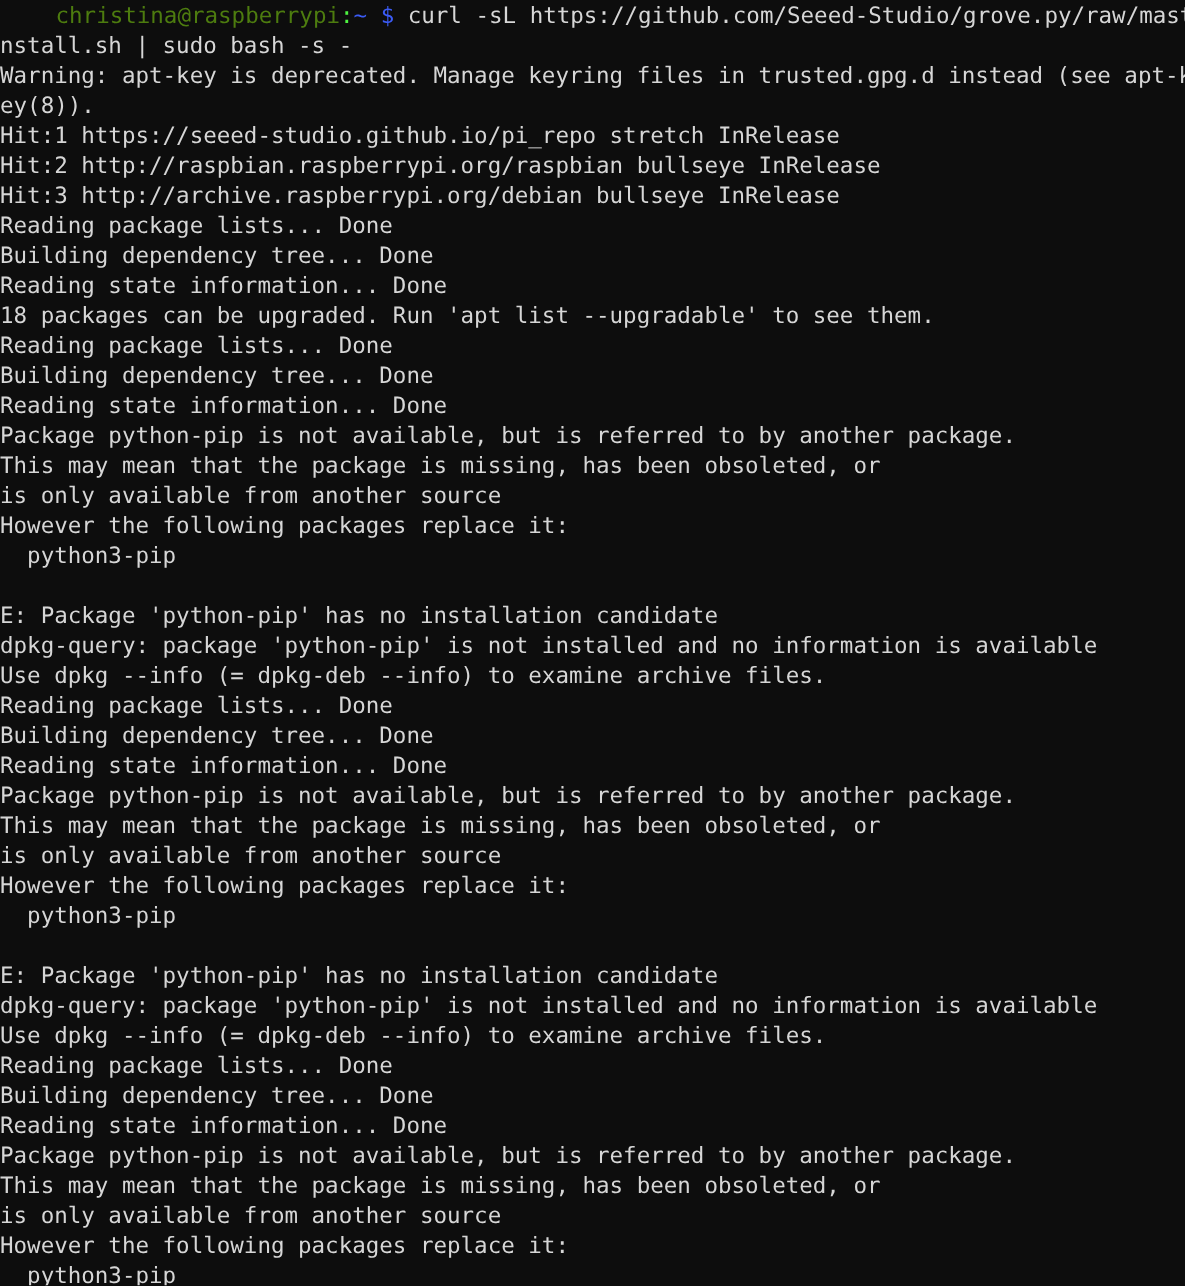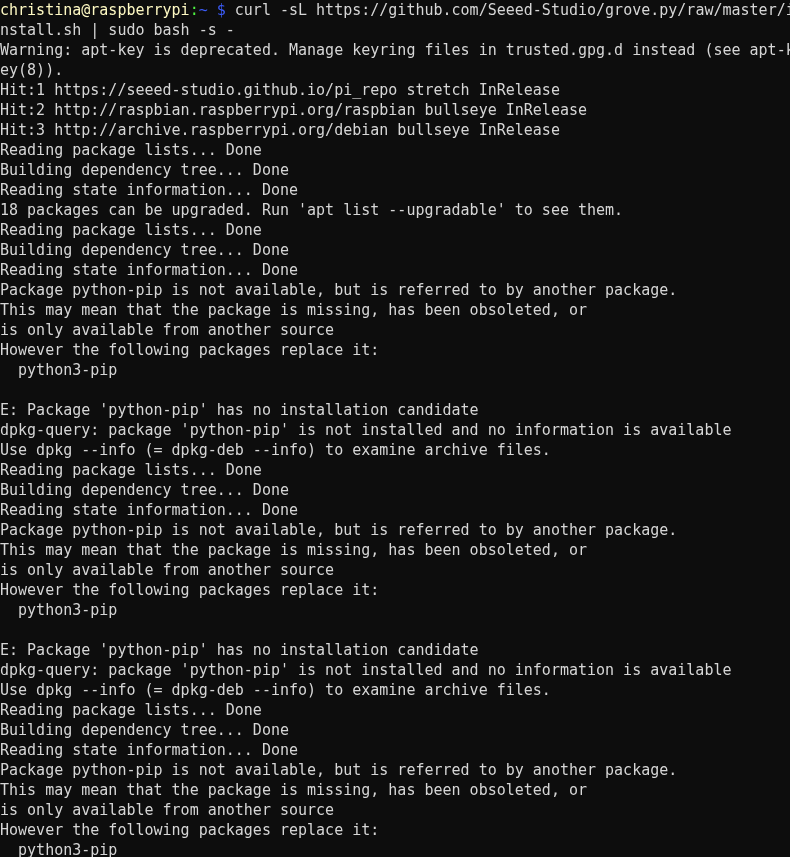--- a/index.html
+++ b/index.html
@@ -30,21 +30,21 @@
     white-space: pre;
   }
   .line {
     height: 20px;
     line-height: 20px;
     white-space: pre;
     overflow: hidden;
     text-overflow: clip;
   }
   .seg { white-space: pre; }
-  .c-user   { color: #fef9c3; }
+  .c-user   { color: #4d7c0f; padding-left: 37px; }
   .c-green  { color: #4ef442; }
   .c-blue   { color: #3b5bf5; }
   .c-out    { color: #d6d6d6; }
 </style>
 </head>
 <body>
 
 <div id="terminal">
   <div id="screen"><div class="line"><span class="seg c-user">christina@raspberrypi</span><span class="seg c-green">:</span><span class="seg c-blue">~</span><span class="seg c-out"> </span><span class="seg c-blue">$</span><span class="seg c-out"> curl -sL https://github.com/Seeed-Studio/grove.py/raw/master/i</span></div><div class="line"><span class="seg c-out">nstall.sh | sudo bash -s -</span></div><div class="line"><span class="seg c-out">Warning: apt-key is deprecated. Manage keyring files in trusted.gpg.d instead (see apt-k</span></div><div class="line"><span class="seg c-out">ey(8)).</span></div><div class="line"><span class="seg c-out">Hit:1 https://seeed-studio.github.io/pi_repo stretch InRelease</span></div><div class="line"><span class="seg c-out">Hit:2 http://raspbian.raspberrypi.org/raspbian bullseye InRelease</span></div><div class="line"><span class="seg c-out">Hit:3 http://archive.raspberrypi.org/debian bullseye InRelease</span></div><div class="line"><span class="seg c-out">Reading package lists... Done</span></div><div class="line"><span class="seg c-out">Building dependency tree... Done</span></div><div class="line"><span class="seg c-out">Reading state information... Done</span></div><div class="line"><span class="seg c-out">18 packages can be upgraded. Run 'apt list --upgradable' to see them.</span></div><div class="line"><span class="seg c-out">Reading package lists... Done</span></div><div class="line"><span class="seg c-out">Building dependency tree... Done</span></div><div class="line"><span class="seg c-out">Reading state information... Done</span></div><div class="line"><span class="seg c-out">Package python-pip is not available, but is referred to by another package.</span></div><div class="line"><span class="seg c-out">This may mean that the package is missing, has been obsoleted, or</span></div><div class="line"><span class="seg c-out">is only available from another source</span></div><div class="line"><span class="seg c-out">However the following packages replace it:</span></div><div class="line"><span class="seg c-out">  python3-pip</span></div><div class="line"><span class="seg c-out"></span></div><div class="line"><span class="seg c-out">E: Package 'python-pip' has no installation candidate</span></div><div class="line"><span class="seg c-out">dpkg-query: package 'python-pip' is not installed and no information is available</span></div><div class="line"><span class="seg c-out">Use dpkg --info (= dpkg-deb --info) to examine archive files.</span></div><div class="line"><span class="seg c-out">Reading package lists... Done</span></div><div class="line"><span class="seg c-out">Building dependency tree... Done</span></div><div class="line"><span class="seg c-out">Reading state information... Done</span></div><div class="line"><span class="seg c-out">Package python-pip is not available, but is referred to by another package.</span></div><div class="line"><span class="seg c-out">This may mean that the package is missing, has been obsoleted, or</span></div><div class="line"><span class="seg c-out">is only available from another source</span></div><div class="line"><span class="seg c-out">However the following packages replace it:</span></div><div class="line"><span class="seg c-out">  python3-pip</span></div><div class="line"><span class="seg c-out"></span></div><div class="line"><span class="seg c-out">E: Package 'python-pip' has no installation candidate</span></div><div class="line"><span class="seg c-out">dpkg-query: package 'python-pip' is not installed and no information is available</span></div><div class="line"><span class="seg c-out">Use dpkg --info (= dpkg-deb --info) to examine archive files.</span></div><div class="line"><span class="seg c-out">Reading package lists... Done</span></div><div class="line"><span class="seg c-out">Building dependency tree... Done</span></div><div class="line"><span class="seg c-out">Reading state information... Done</span></div><div class="line"><span class="seg c-out">Package python-pip is not available, but is referred to by another package.</span></div><div class="line"><span class="seg c-out">This may mean that the package is missing, has been obsoleted, or</span></div><div class="line"><span class="seg c-out">is only available from another source</span></div><div class="line"><span class="seg c-out">However the following packages replace it:</span></div><div class="line"><span class="seg c-out">  python3-pip</span></div></div>
 </div>

